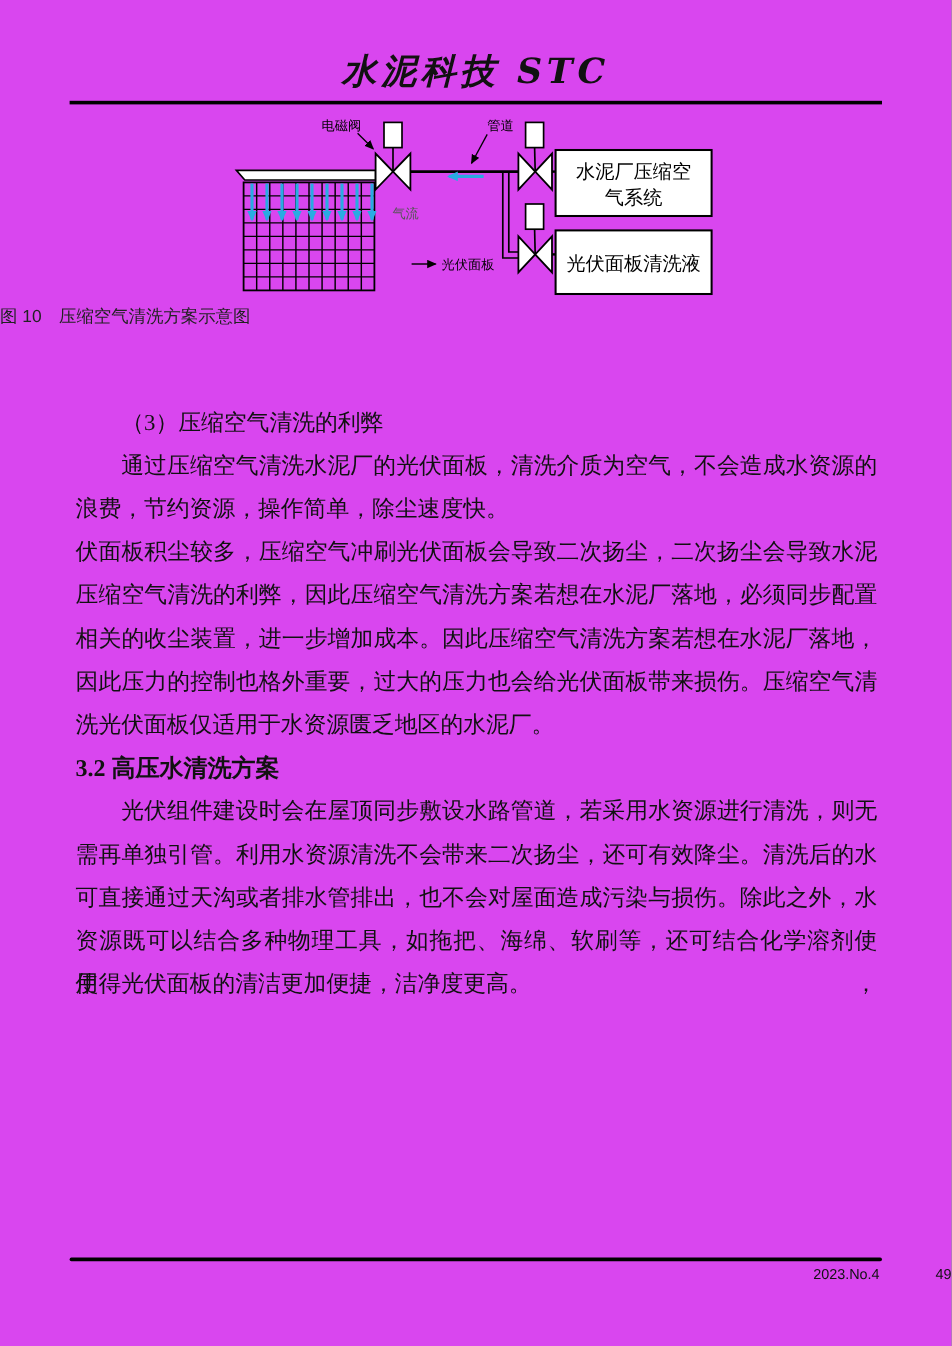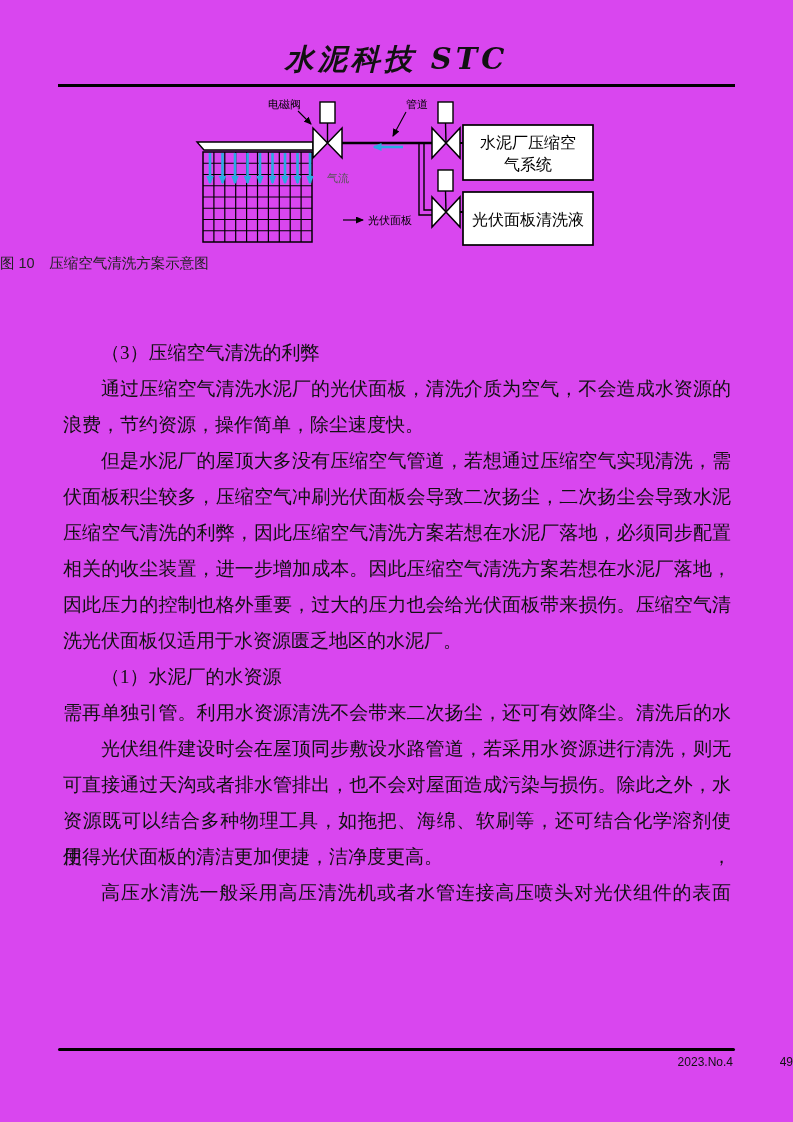--- a/index.html
+++ b/index.html
@@ -167,37 +167,35 @@
   </div>
 
   <div class="fig-caption">图 10　压缩空气清洗方案示意图</div>
 
   <div class="body-text">
     <div class="line indent">（3）压缩空气清洗的利弊</div>
 
     <div class="line indent just">通过压缩空气清洗水泥厂的光伏面板，清洗介质为空气，不会造成水资源的</div>
     <div class="line">浪费，节约资源，操作简单，除尘速度快。</div>
 
-    <div class="line indent just">但是水泥厂的屋顶大多没有压缩空气管道，若想通过压缩空气实现清洗，需</div>
     <div class="line just">伏面板积尘较多，压缩空气冲刷光伏面板会导致二次扬尘，二次扬尘会导致水泥</div>
     <div class="line just">压缩空气清洗的利弊，因此压缩空气清洗方案若想在水泥厂落地，必须同步配置</div>
     <div class="line just">相关的收尘装置，进一步增加成本。因此压缩空气清洗方案若想在水泥厂落地，</div>
     <div class="line just">因此压力的控制也格外重要，过大的压力也会给光伏面板带来损伤。压缩空气清</div>
     <div class="line">洗光伏面板仅适用于水资源匮乏地区的水泥厂。</div>
 
-
-    <div class="line indent">（1）水泥厂的水资源</div>
-
+    <div class="line sect-head">3.2 高压水清洗方案</div>
+
+
+    <div class="line indent just">光伏组件建设时会在屋顶同步敷设水路管道，若采用水资源进行清洗，则无</div>
     <div class="line just">需再单独引管。利用水资源清洗不会带来二次扬尘，还可有效降尘。清洗后的水</div>
-    <div class="line indent just">光伏组件建设时会在屋顶同步敷设水路管道，若采用水资源进行清洗，则无</div>
     <div class="line just">可直接通过天沟或者排水管排出，也不会对屋面造成污染与损伤。除此之外，水</div>
     <div class="line just">资源既可以结合多种物理工具，如拖把、海绵、软刷等，还可结合化学溶剂使用，</div>
     <div class="line">使得光伏面板的清洁更加便捷，洁净度更高。</div>
 
 
-    <div class="line indent just">高压水清洗一般采用高压清洗机或者水管连接高压喷头对光伏组件的表面</div>
   </div>
 
   <div class="footer-rule"></div>
   <div class="page-number">49</div>
   <div class="issue-number">2023.No.4</div>
 
 </div>
 
 </body></html>

